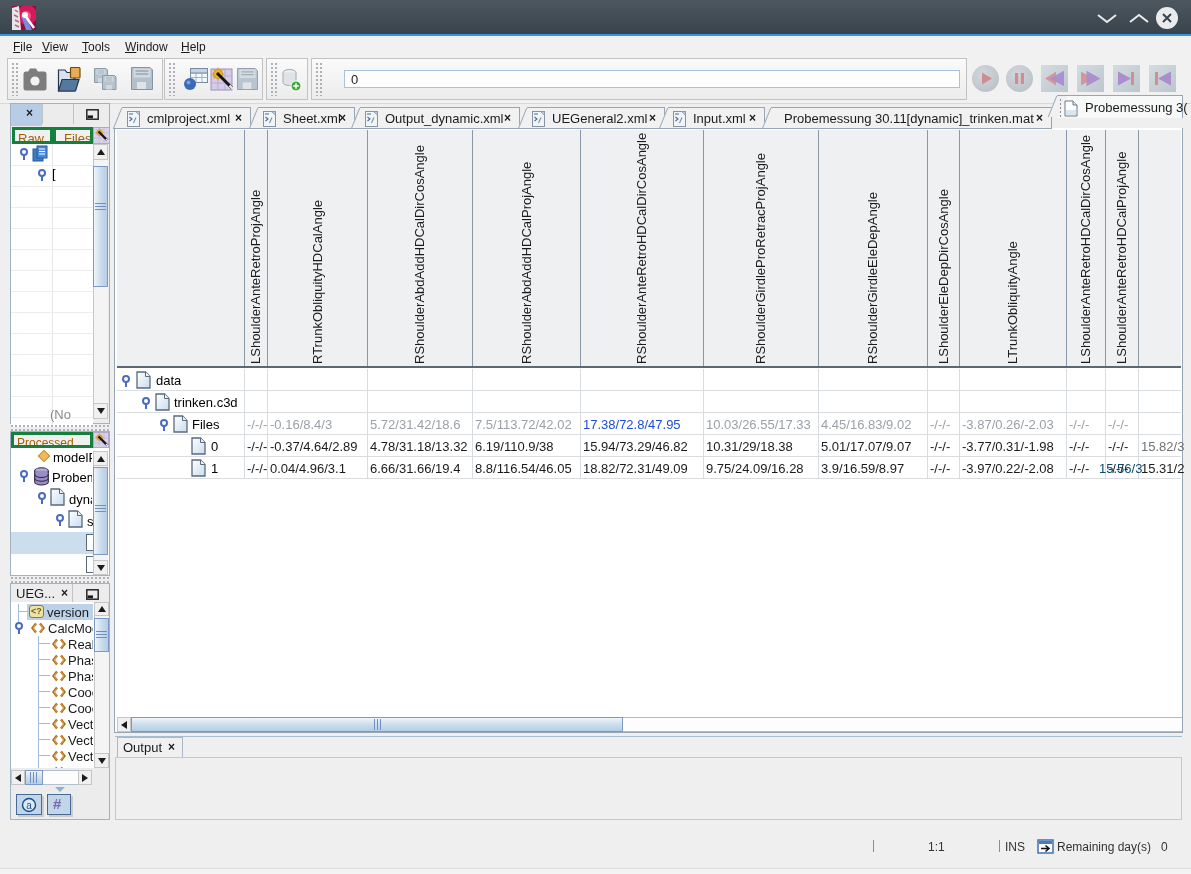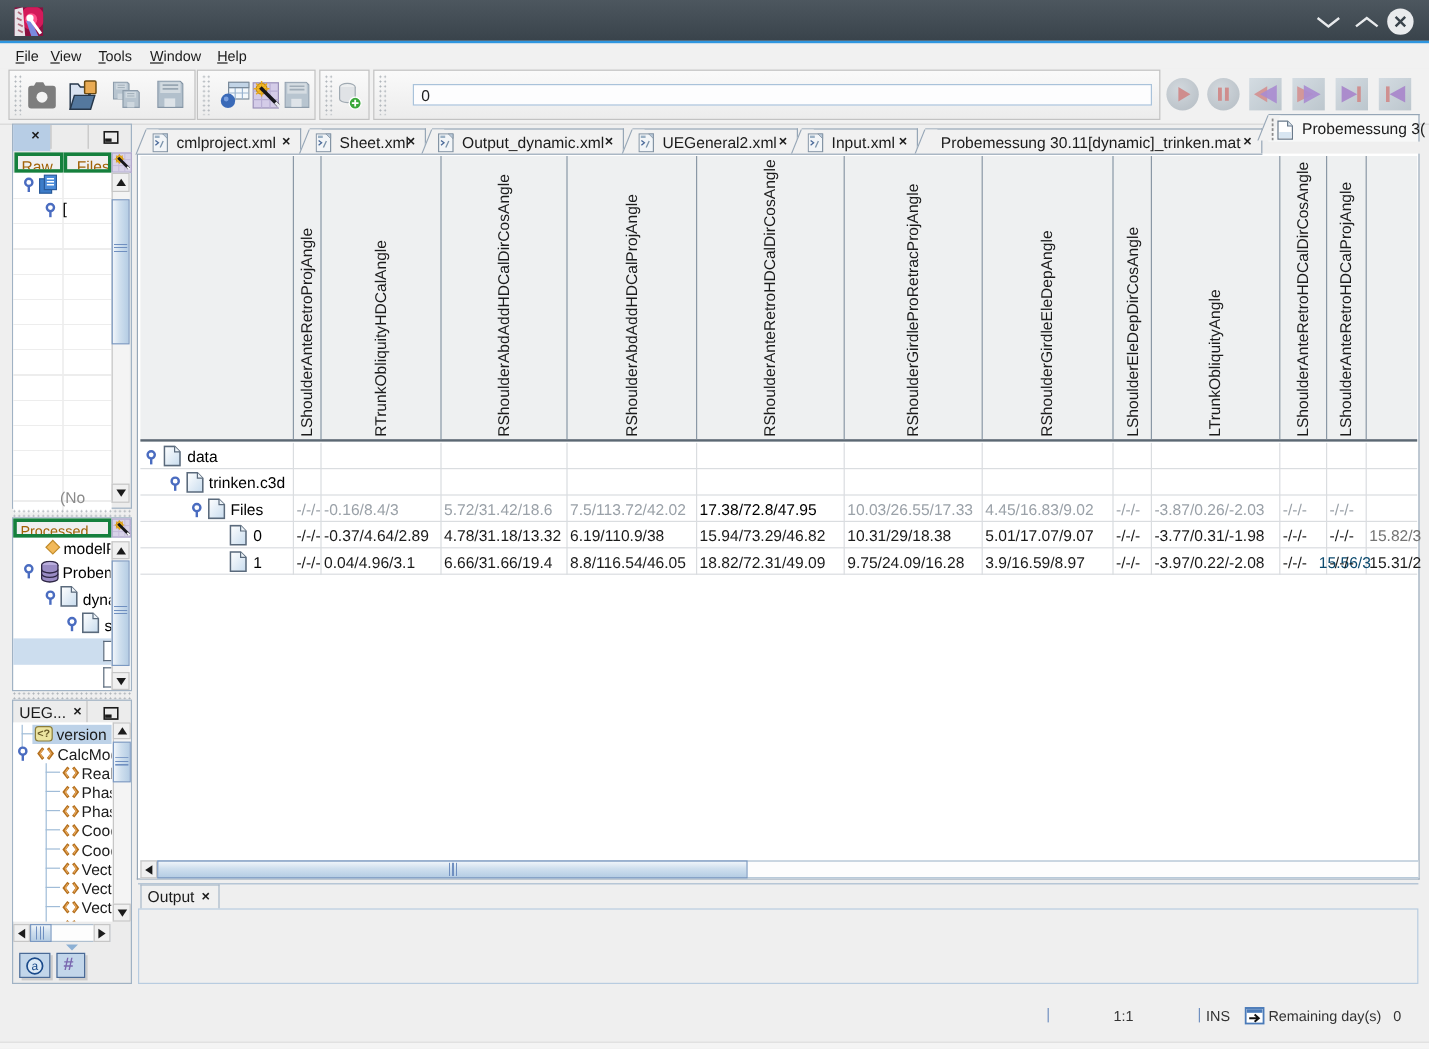--- a/index.html
+++ b/index.html
@@ -342,21 +342,21 @@
           <path d="M9.5 1 L9.5 5.5 L14 5.5" fill="#eef4f9" stroke="#5a6a7c" stroke-width="1"></path>
         </svg>
 <div class="cell" style="left:211px;top:461px;">1</div>
 </div>
 
 <div id="datacells">
 <div class="cell gray" style="left:247px;top:417px;color:#9aa1a8;">-/-/-</div>
 <div class="cell gray" style="left:270px;top:417px;color:#9aa1a8;">-0.16/8.4/3</div>
 <div class="cell gray" style="left:370px;top:417px;color:#9aa1a8;">5.72/31.42/18.6</div>
 <div class="cell gray" style="left:475px;top:417px;color:#9aa1a8;">7.5/113.72/42.02</div>
-<div class="cell gray" style="left:583px;top:417px;color:#000000;">17.38/72.8/47.95</div>
+<div class="cell gray" style="left:583px;top:417px;color:#1d4ed8;">17.38/72.8/47.95</div>
 <div class="cell gray" style="left:706px;top:417px;color:#9aa1a8;">10.03/26.55/17.33</div>
 <div class="cell gray" style="left:821px;top:417px;color:#9aa1a8;">4.45/16.83/9.02</div>
 <div class="cell gray" style="left:930px;top:417px;color:#9aa1a8;">-/-/-</div>
 <div class="cell gray" style="left:962px;top:417px;color:#9aa1a8;">-3.87/0.26/-2.03</div>
 <div class="cell gray" style="left:1069px;top:417px;color:#9aa1a8;">-/-/-</div>
 <div class="cell gray" style="left:1108px;top:417px;color:#9aa1a8;">-/-/-</div>
 <div class="cell gray" style="left:1099px;top:417px;color:#0c4a6e;margin-top:44px;">15.56/3</div>
 <div class="cell" style="left:247px;top:439px;color:#1b1b1b;">-/-/-</div>
 <div class="cell" style="left:270px;top:439px;color:#1b1b1b;">-0.37/4.64/2.89</div>
 <div class="cell" style="left:370px;top:439px;color:#1b1b1b;">4.78/31.18/13.32</div>

